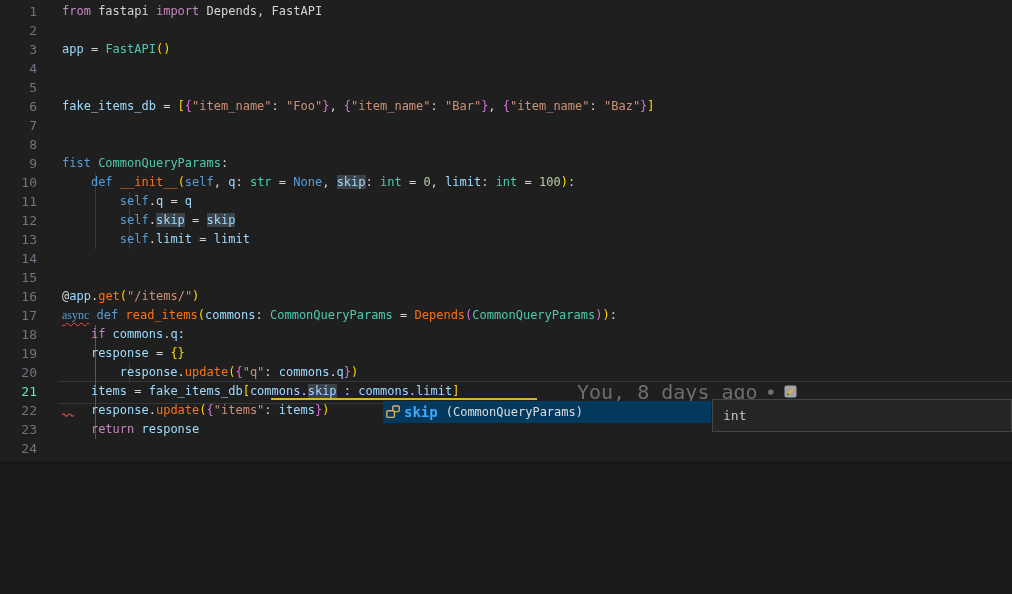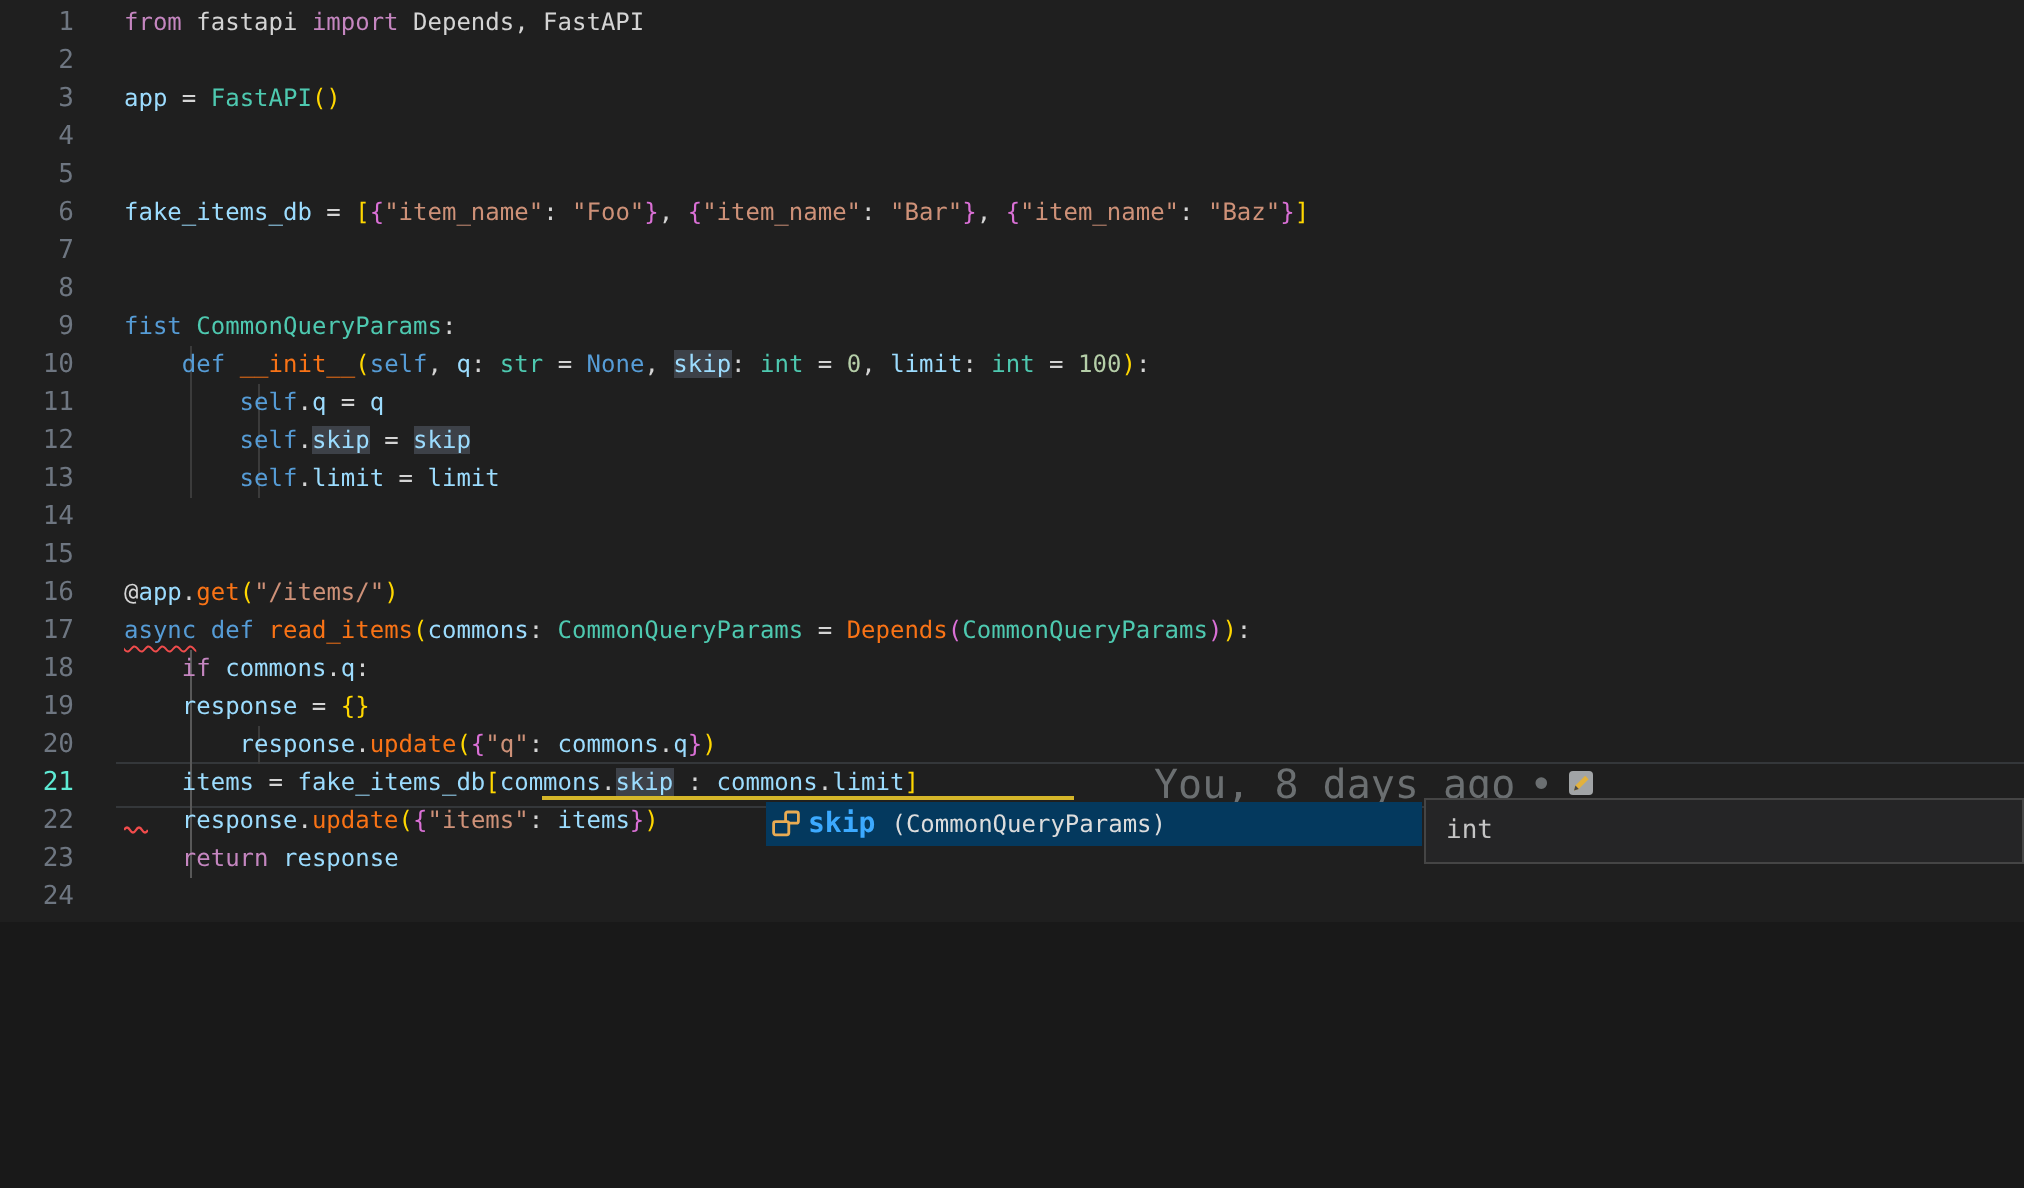--- a/index.html
+++ b/index.html
@@ -20,21 +20,21 @@
   .tl{color:#4EC9B0;} 
   .yl{color:#f97316;} 
   .lb{color:#9CDCFE;} 
   .or{color:#CE9178;} 
   .gr{color:#B5CEA8;} 
   .wh{color:#D4D4D4;} 
   .b1{color:#FFD700;} 
   .b2{color:#DA70D6;} 
   .hl{background:#3d4148;} 
   .sq{text-decoration:underline;text-decoration-style:wavy;text-decoration-color:#f14c4c;
-      text-decoration-thickness:1px;text-underline-offset:3px;text-decoration-skip-ink:none;}
+      text-decoration-thickness:1px;text-underline-offset:3px;text-decoration-skip-ink:none;font-family:Liberation Serif, serif;}
   
   .current-line{position:absolute;left:58px;top:381px;width:954px;height:21px;
     border-top:1px solid #34373a;border-bottom:1px solid #34373a;z-index:1;}
   .iguide{position:absolute;width:1px;background:#3b3b3b;z-index:1;}
   .iguide.active{background:#585858;}
   #g1{left:95px;top:173px;height:76px;}
   #g2{left:129px;top:192px;height:57px;}
   #g3{left:95px;top:325px;height:114px;}
   #g4{left:129px;top:363px;height:19px;}
   .bracket-guide{position:absolute;left:271px;top:398px;width:266px;height:2px;

